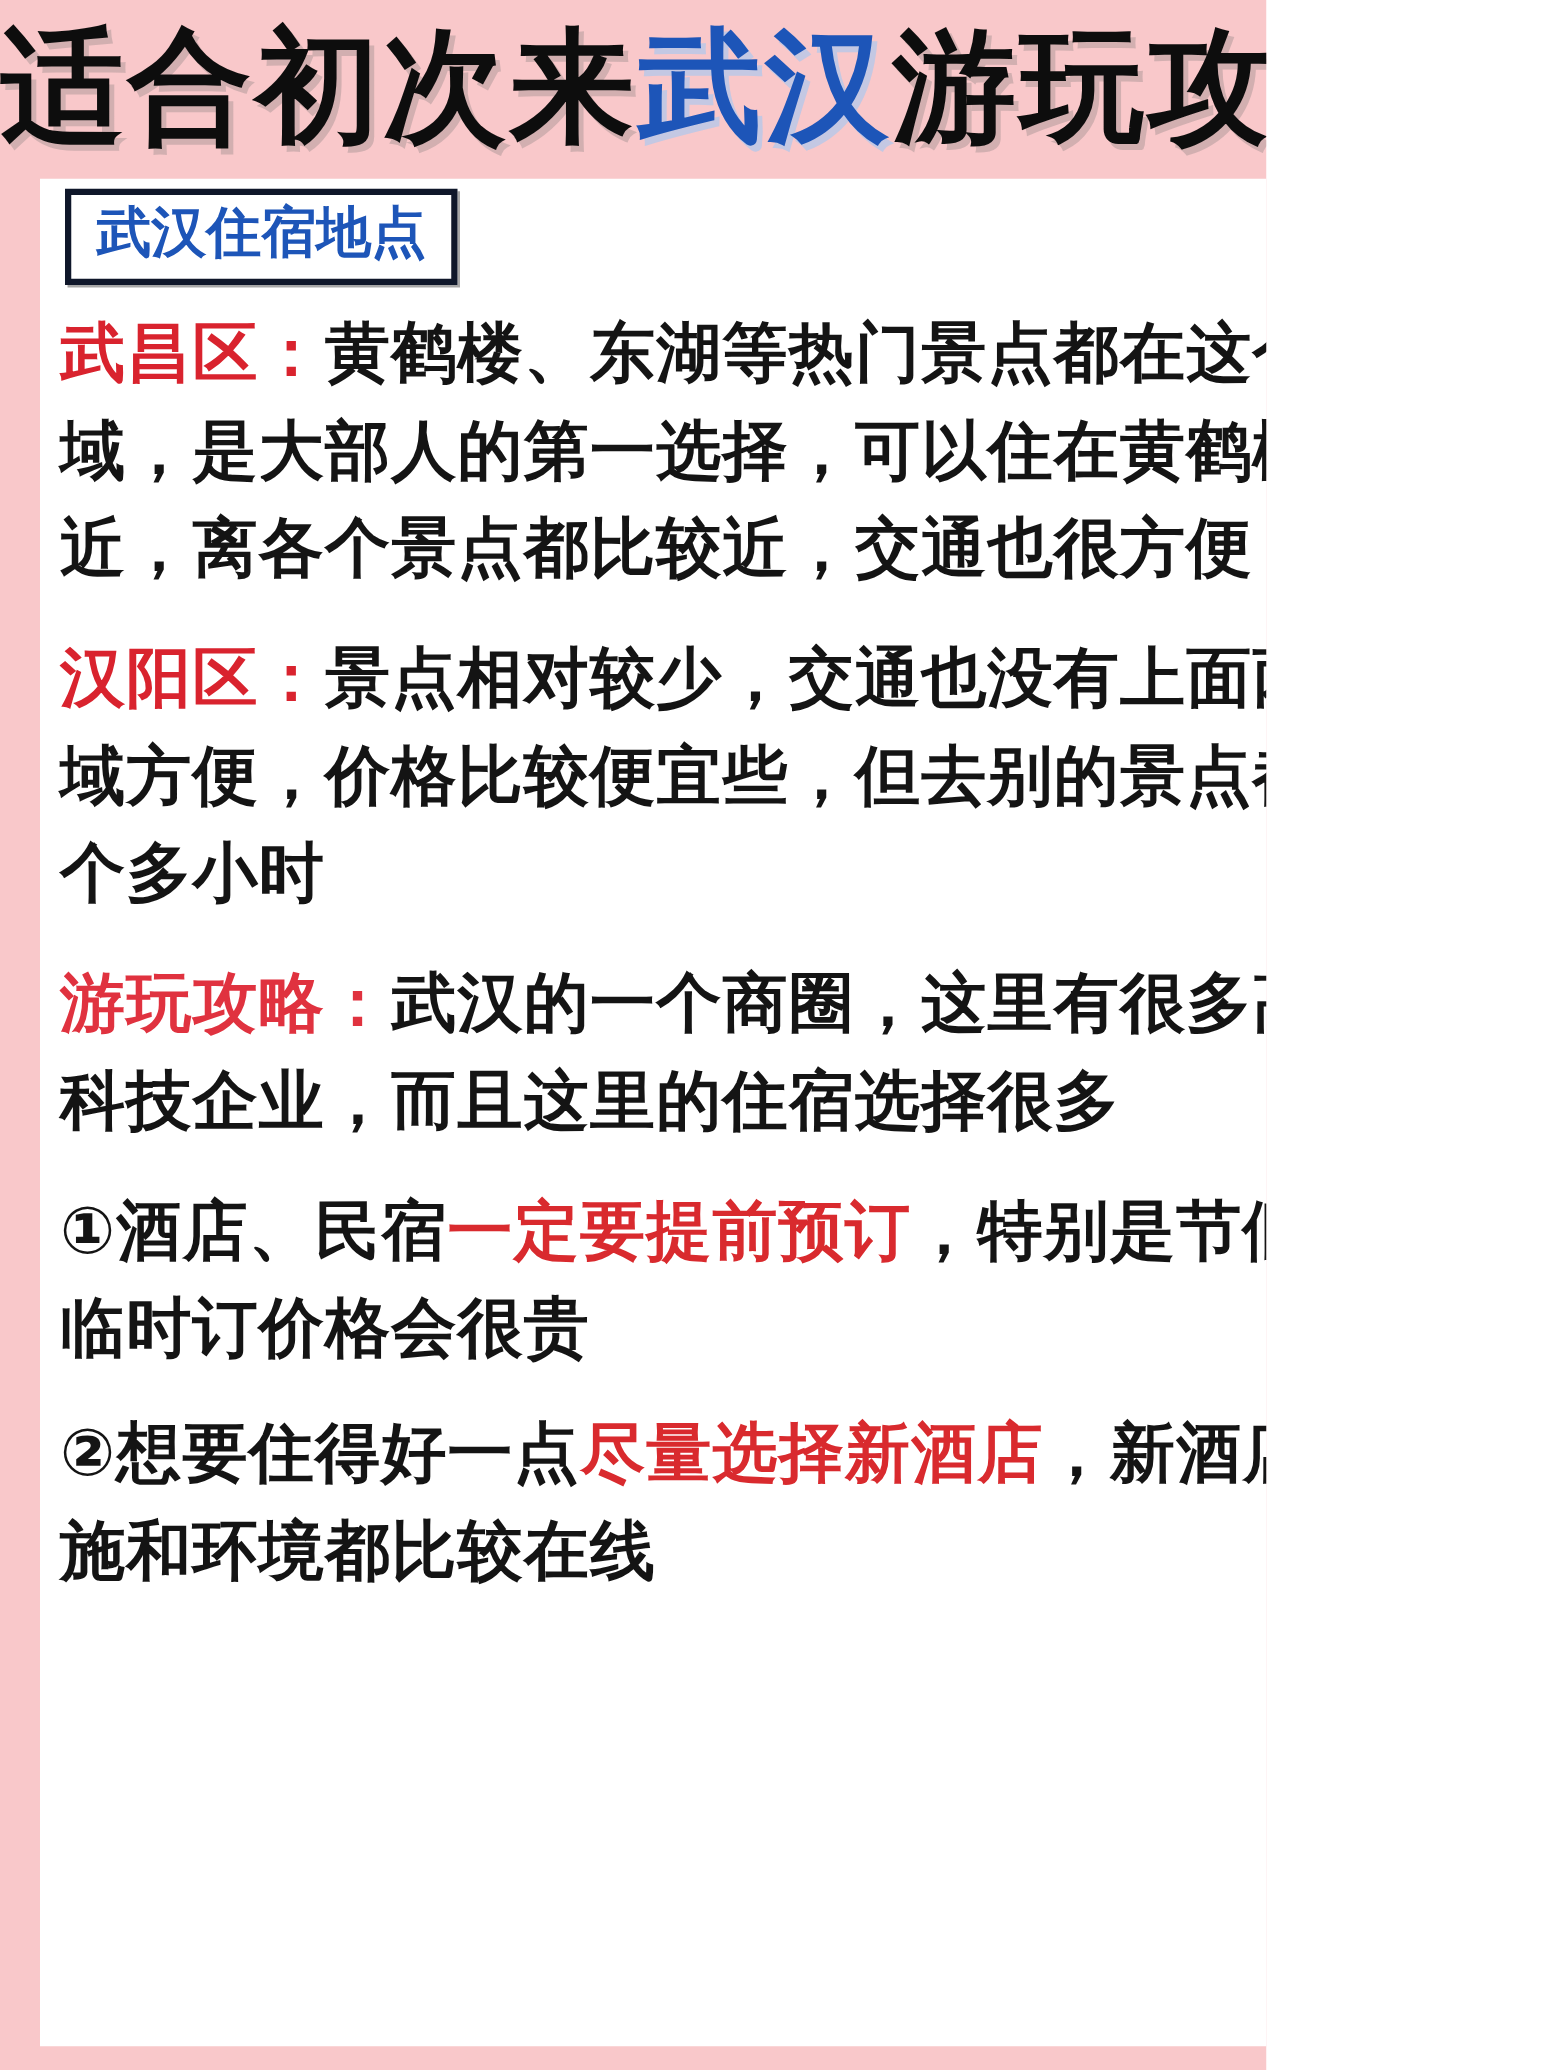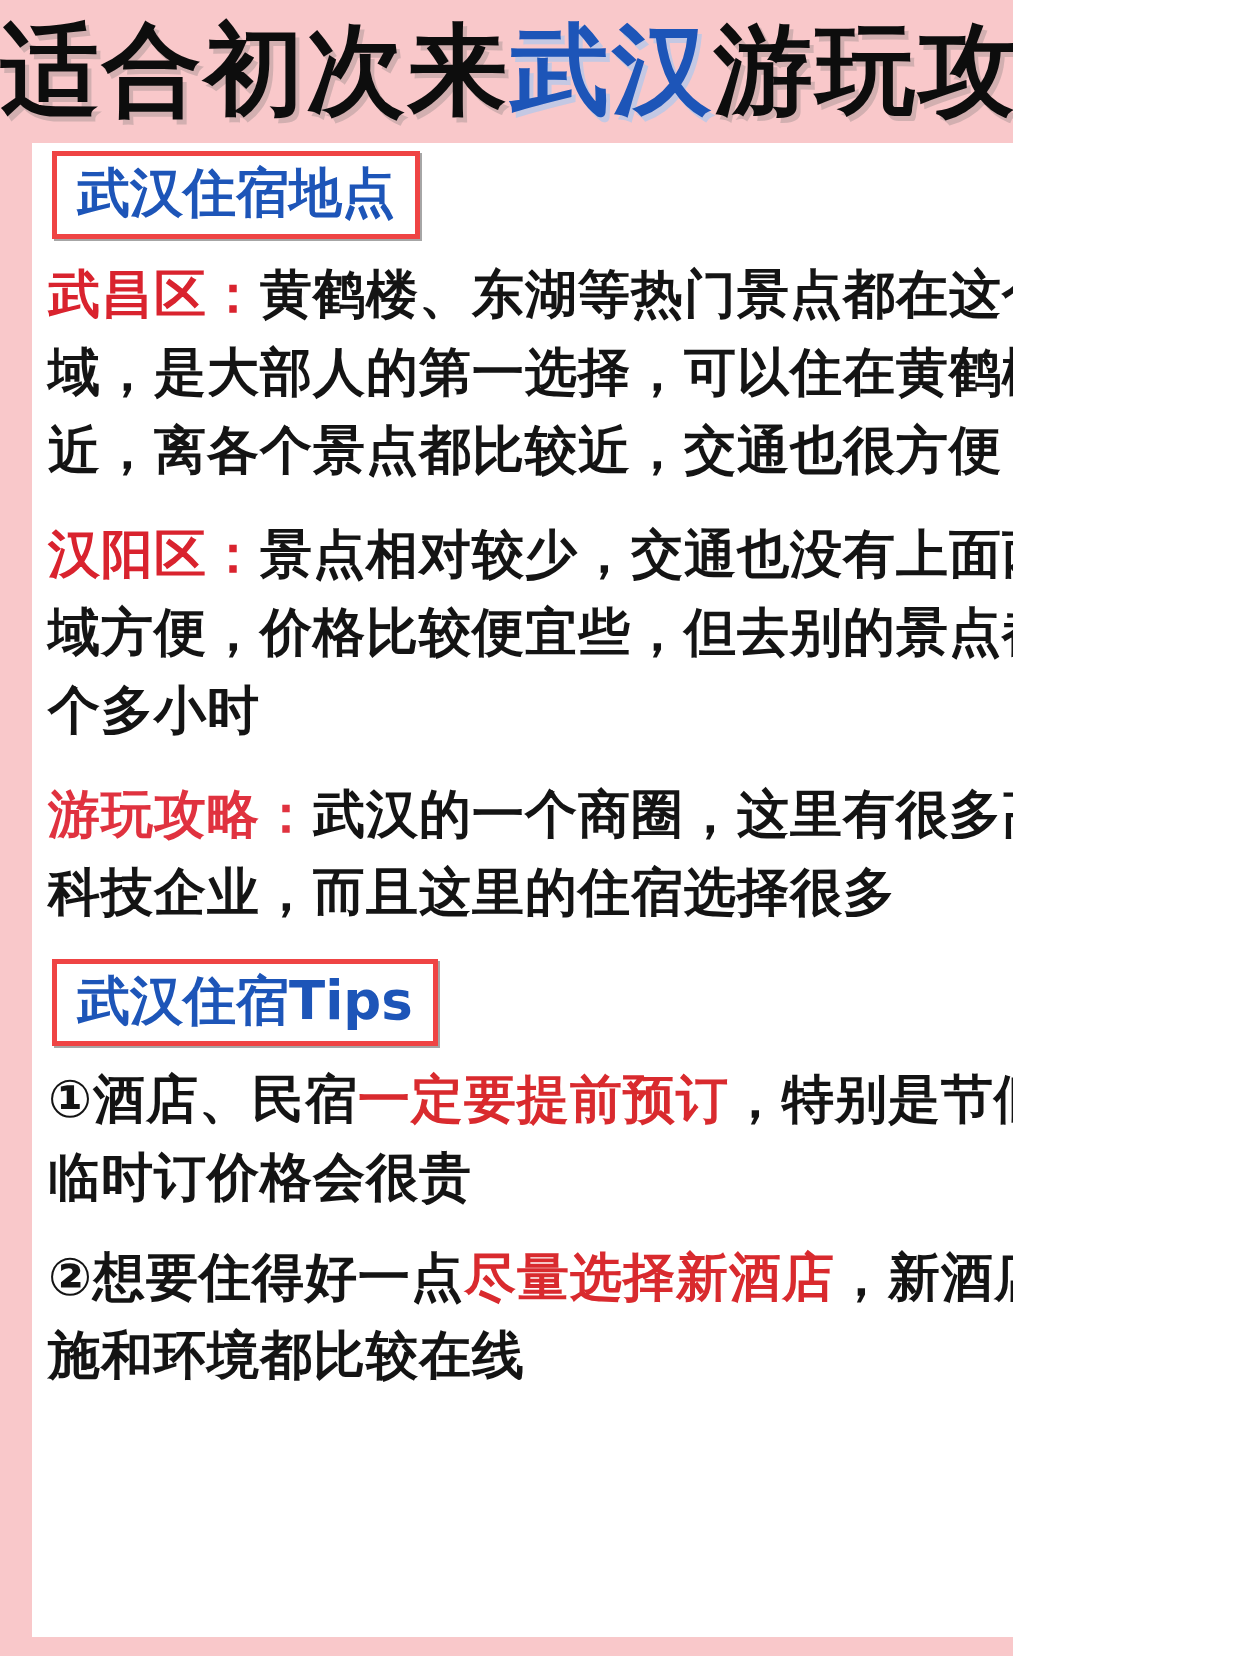--- a/index.html
+++ b/index.html
@@ -39,24 +39,24 @@
     top:143px;
     width:1183px;
     height:1494px;
     background:#ffffff;
     box-sizing:border-box;
     padding:6px 30px 10px 16px;
   }
   .header-box{
     display:inline-block;
     margin:2px 0 0 4px;
-    border:5px solid #ef4444;
+    border:5px solid #0f172a;
     background:#ffffff;
     padding:5px 20px 9px 20px;
-    font-size:53px;
+    font-size:44px;
     font-weight:800;
     color:#1d55b8;
     line-height:1.2;
     box-shadow:2px 2px 0 rgba(0,0,0,0.35);
   }
   .para{
     margin:16px 0 26px 0;
     font-size:52px;
     line-height:1.5;
     font-weight:600;
@@ -91,23 +91,20 @@
       <span>武汉住宿地点</span>
     </div>
 
     <p class="para"><span class="label">武昌区：</span><span>黄鹤楼、东湖等热门景点都在这个区域，是大部人的第一选择，可以住在黄鹤楼附近，离各个景点都比较近，交通也很方便</span></p>
 
 
     <p class="para"><span class="label">汉阳区：</span><span>景点相对较少，交通也没有上面两个区域方便，价格比较便宜些，但去别的景点都要一个多小时</span></p>
 
     <p class="para"><span class="label light">游玩攻略：</span><span>武汉的一个商圈，这里有很多高校和科技企业，而且这里的住宿选择很多</span></p>
 
-    <div class="header-box">
-      <span>武汉住宿Tips</span>
-    </div>
 
     <div class="tips-block">
 
       <p class="para"><span>①酒店、民宿</span><span class="hl">一定要提前预订</span><span>，特别是节假日，临时订价格会很贵</span></p>
 
       <p class="para"><span>②想要住得好一点</span><span class="hl">尽量选择新酒店</span><span>，新酒店的设施和环境都比较在线</span></p>
 
     </div>
 
   </div>

